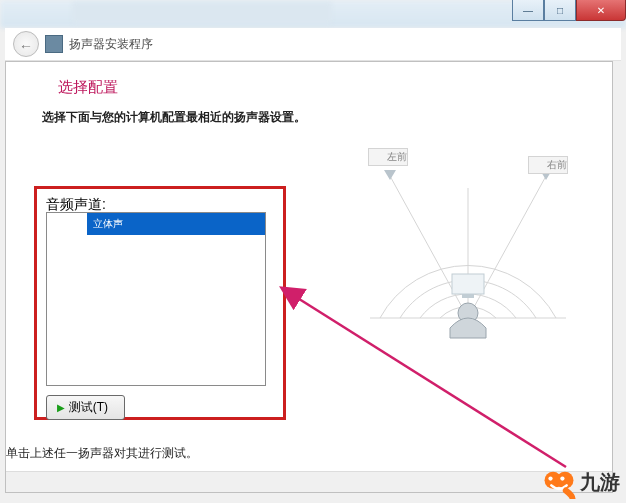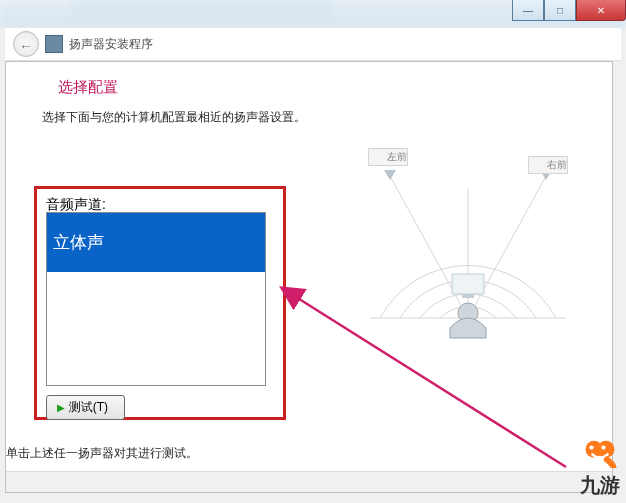--- a/index.html
+++ b/index.html
@@ -77,20 +77,21 @@
   }
   .section-title {
     color:#be185d;
     font-size:15px;
     margin:16px 0 12px 52px;
   }
   .section-sub {
     margin:0 0 18px 36px;
     font-size:12px;
     color:#222;
+    font-weight:bold;
   }
   .red-box {
     position:absolute;
     top:124px; left:28px;
     width:246px; height:228px;
     border:3px solid #cc1f1f;
     pointer-events:none;
   }
   .label-channel {
     position:absolute;
@@ -99,23 +100,24 @@
   }
   .listbox {
     position:absolute;
     top:150px; left:40px;
     width:218px; height:172px;
     border:1px solid #8a8a8a;
     background:#fff;
     overflow:auto;
   }
   .list-item {
-    padding:18px 6px;
-    font-size:17px;
+    padding:4px 6px;
+    font-size:10px;
     cursor:default;
+    margin-left:40px;
   }
   .list-item.selected {
     background:#0a64c8;
     color:#fff;
   }
   .test-btn {
     position:absolute;
     top:333px; left:40px;
     padding:3px 16px 3px 10px;
     border:1px solid #6a6a6a;
@@ -158,21 +160,20 @@
     width:330px; height:280px;
     pointer-events:none;
   }
   
   .watermark {
     position:absolute;
     right:6px; bottom:4px;
     display:flex; align-items:center; gap:4px;
     font-size:20px; font-weight:700;
     color:#343434;
-    flex-direction:column;
   }
   .wlogo {
     width:34px; height:34px;
   }
   
   .bg-tab {
     position:absolute;
     top:2px; left:72px;
     width:260px; height:22px;
     background:#dbe7f0;

